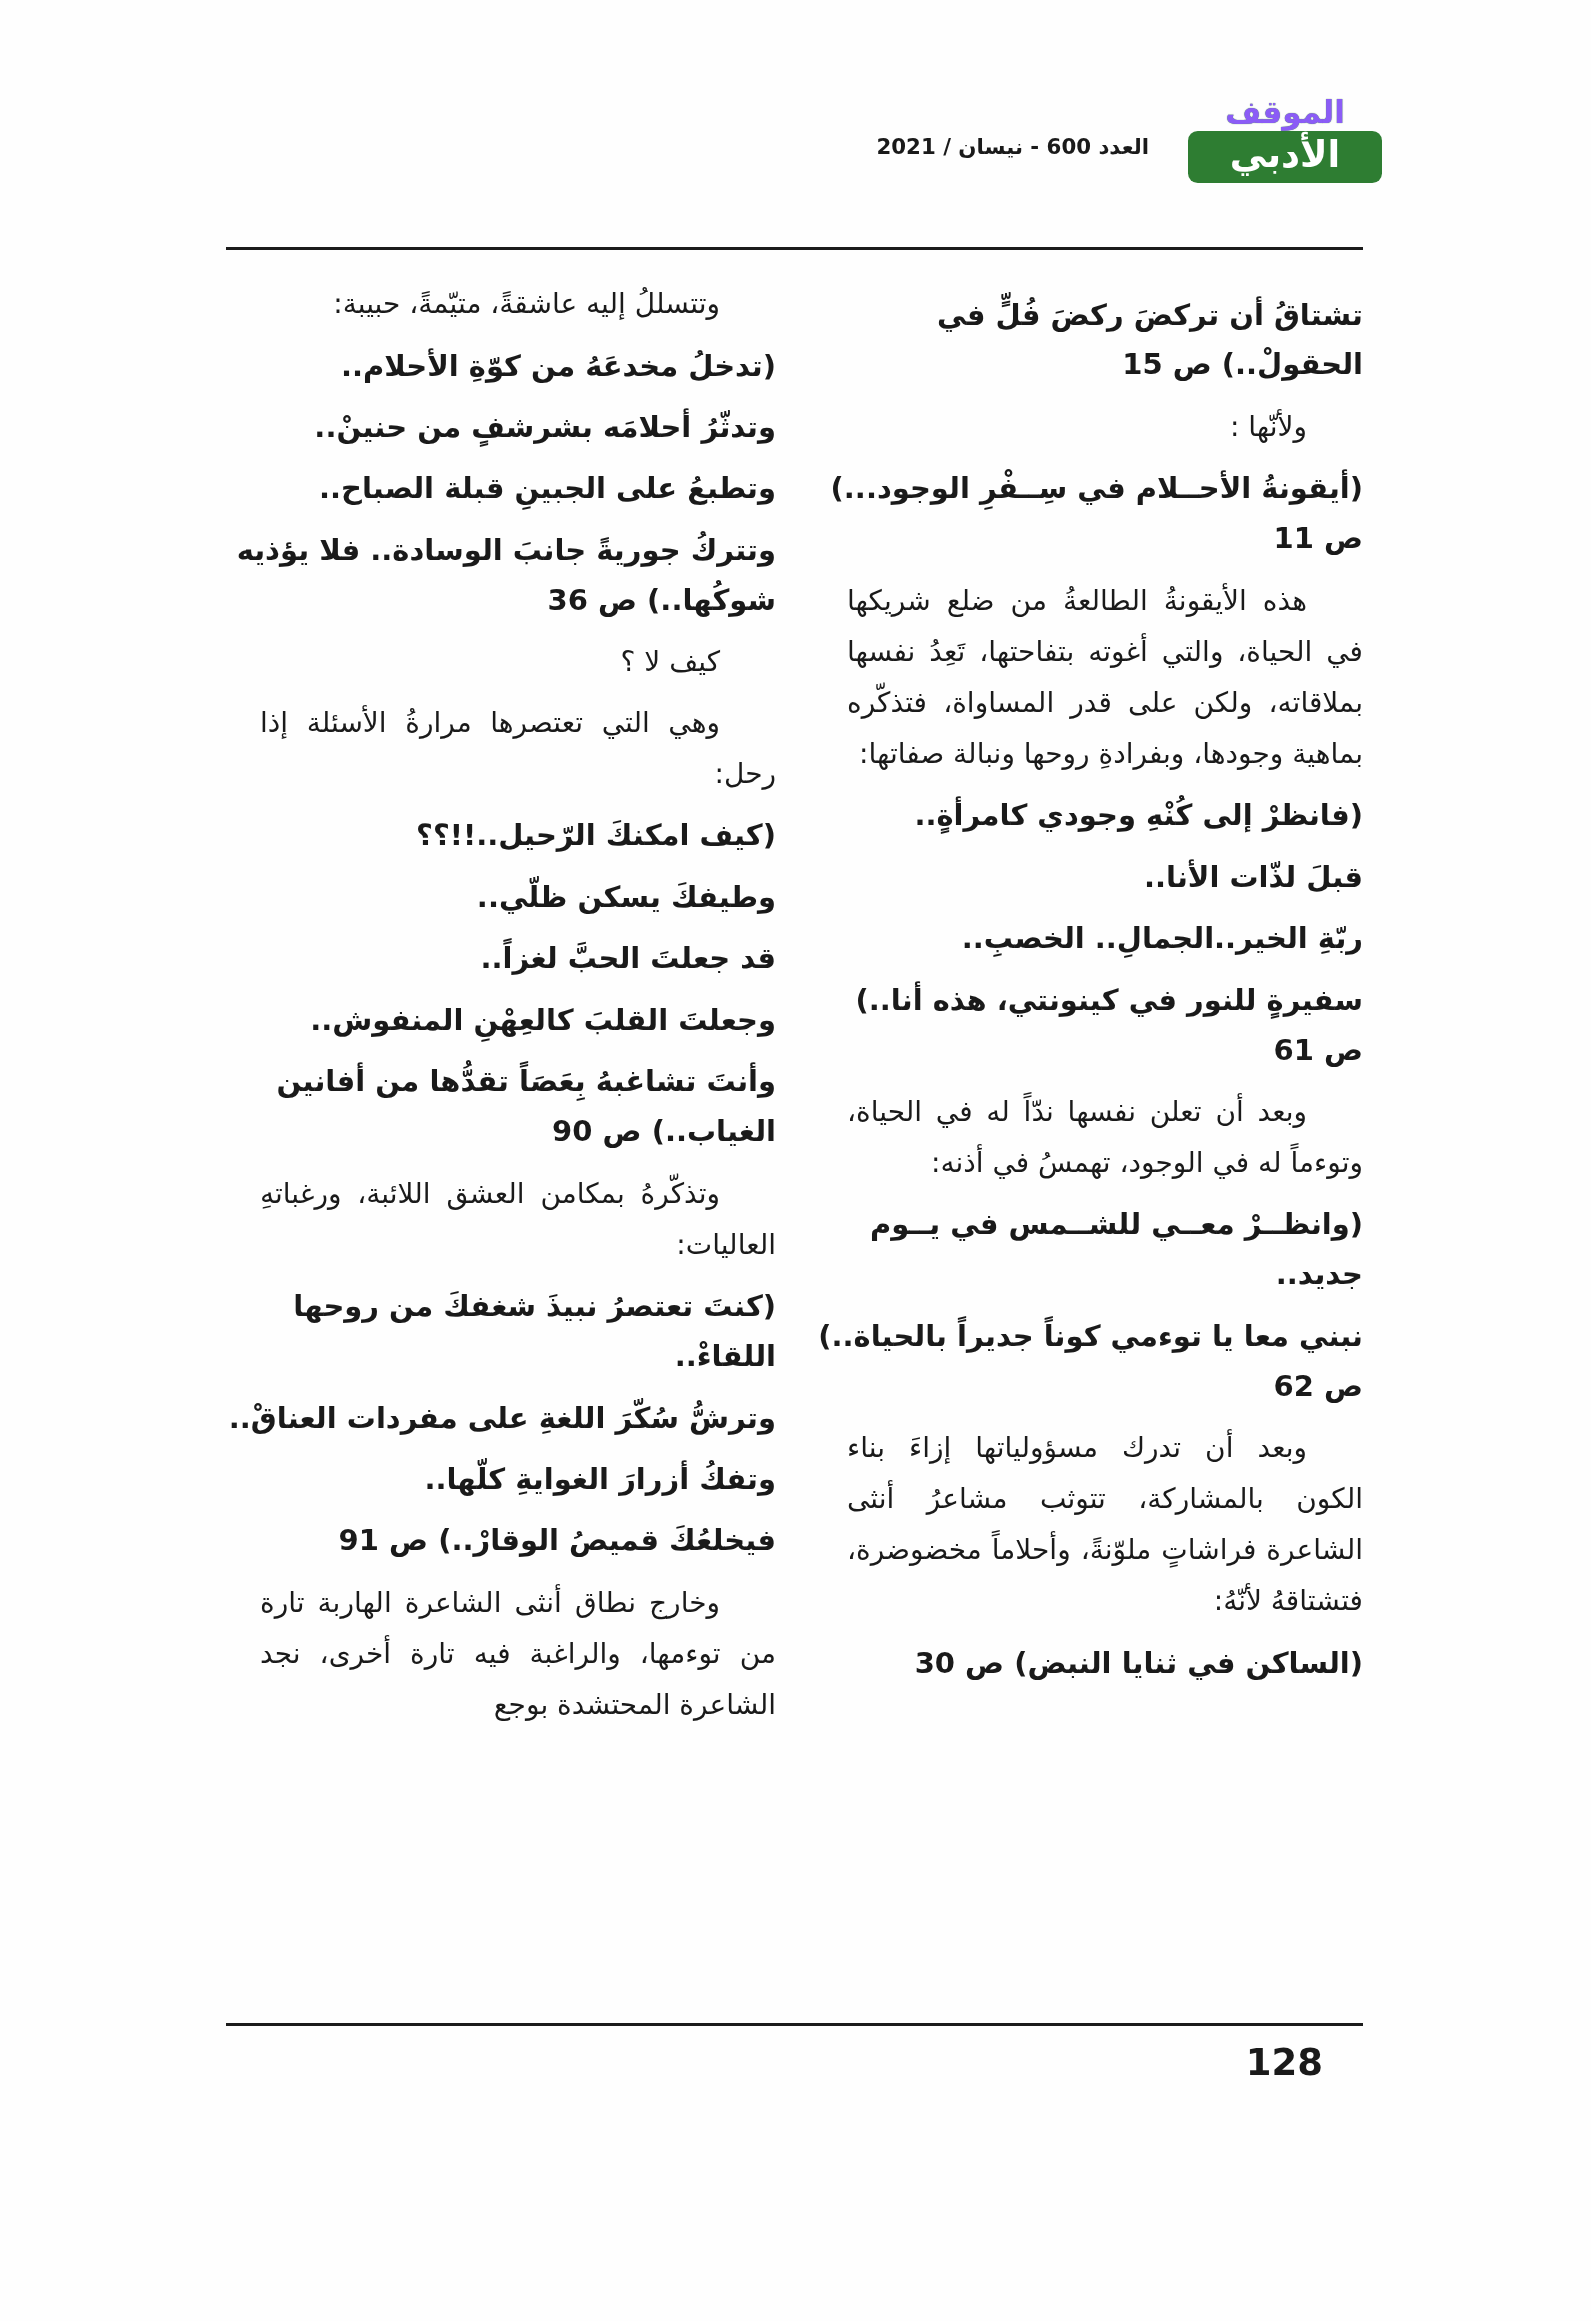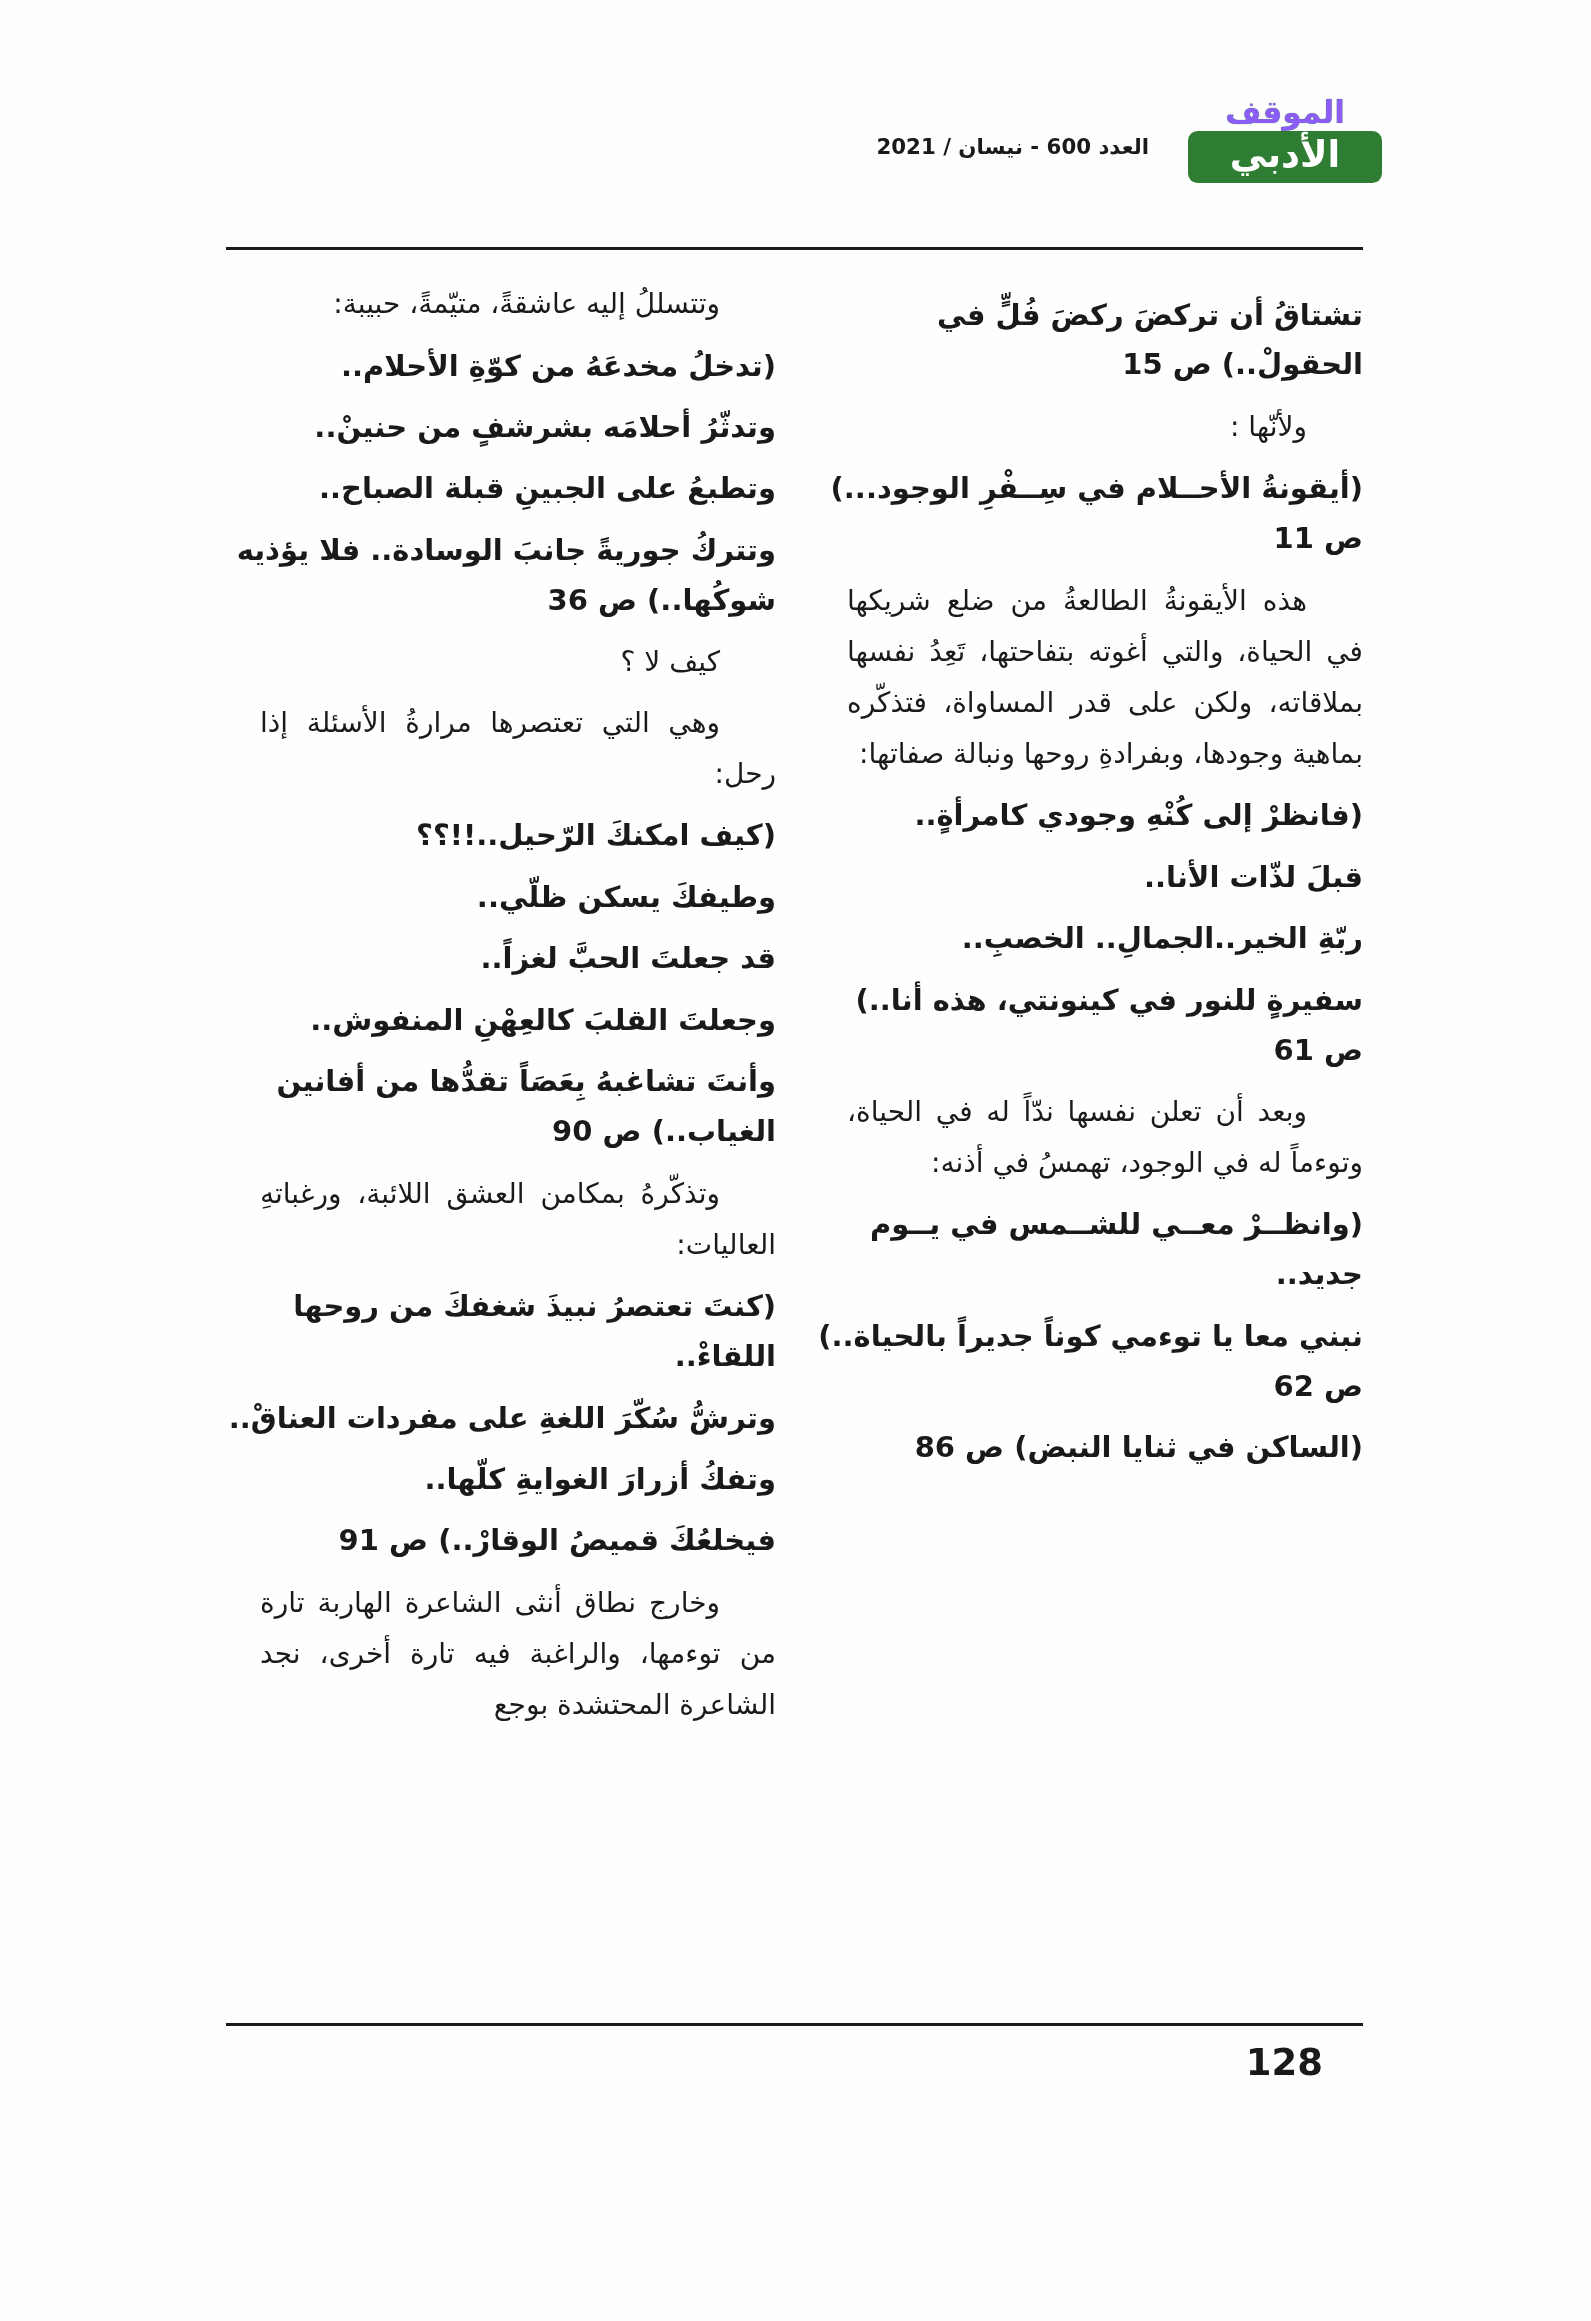--- a/index.html
+++ b/index.html
@@ -127,21 +127,22 @@
         <p class="para body">ولأنّها :</p>
         <p class="para quote">(أيقونةُ الأحــلام في سِــفْرِ الوجود...) ص 11</p>
         <p class="para body">هذه الأيقونةُ الطالعةُ من ضلع شريكها في الحياة، والتي أغوته بتفاحتها، تَعِدُ نفسها بملاقاته، ولكن على قدر المساواة، فتذكّره بماهية وجودها، وبفرادةِ روحها ونبالة صفاتها:</p>
         <p class="para quote">(فانظرْ إلى كُنْهِ وجودي كامرأةٍ..</p>
         <p class="para quote">قبلَ لذّات الأنا..</p>
         <p class="para quote">ربّةِ الخير..الجمالِ.. الخصبِ..</p>
         <p class="para quote">سفيرةٍ للنور في كينونتي، هذه أنا..) ص 61</p>
         <p class="para body">وبعد أن تعلن نفسها ندّاً له في الحياة، وتوءماً له في الوجود، تهمسُ في أذنه:</p>
         <p class="para quote">(وانظــرْ معــي للشــمس في يــوم جديد..</p>
         <p class="para quote">نبني معا يا توءمي كوناً جديراً بالحياة..) ص 62</p>
-        <p class="para quote">(الساكن في ثنايا النبض) ص 86</p>
+        <p class="para body">وبعد أن تدرك مسؤولياتها إزاءَ بناء الكون بالمشاركة، تتوثب مشاعرُ أنثى الشاعرة فراشاتٍ ملوّنةً، وأحلاماً مخضوضرة، فتشتاقهُ لأنّهُ:</p>
+        <p class="para quote">(الساكن في ثنايا النبض) ص 30</p>
       </section>
     <section class="col" id="col-left">
         <p class="para body">وتتسللُ إليه عاشقةً، متيّمةً، حبيبة:</p>
         <p class="para quote">(تدخلُ مخدعَهُ من كوّةِ الأحلام..</p>
         <p class="para quote">وتدثّرُ أحلامَه بشرشفٍ من حنينْ..</p>
         <p class="para quote">وتطبعُ على الجبينِ قبلة الصباح..</p>
         <p class="para quote">وتتركُ جوريةً جانبَ الوسادة.. فلا يؤذيه شوكُها..) ص 36</p>
         <p class="para body">كيف لا ؟</p>
         <p class="para body">وهي التي تعتصرها مرارةُ الأسئلة إذا رحل:</p>
         <p class="para quote">(كيف امكنكَ الرّحيل..!!؟؟</p>

